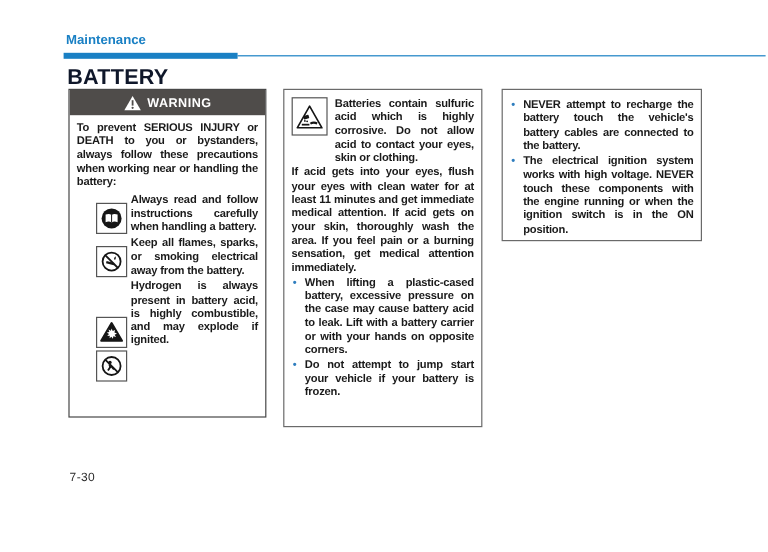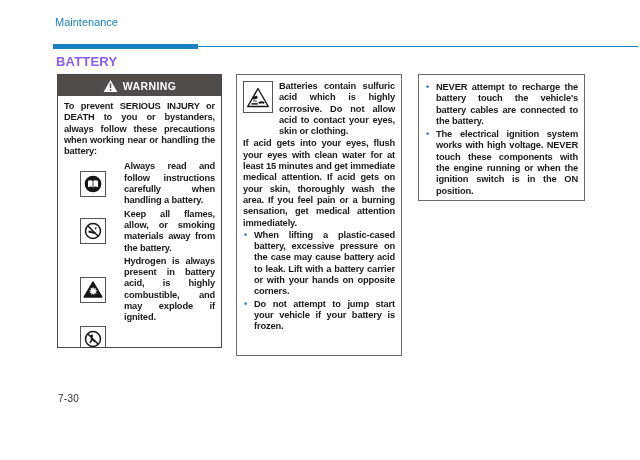--- a/index.html
+++ b/index.html
@@ -1,42 +1,42 @@
 <!DOCTYPE html>
 <html><head>
 <meta charset="utf-8">
 <style>
   * { margin:0; padding:0; box-sizing:border-box; }
   html,body { width:640px; height:460px; background:#ffffff; overflow:hidden; }
   body { position:relative; font-family:"Liberation Sans", sans-serif; color:#1a1a1a; }
 
   
-  .section-label { position:absolute; left:55px; top:16px; font-size:11px; color:#1a80c4; }
+  .section-label { position:absolute; left:55px; top:28px; font-size:11px; color:#1a80c4;font-weight:bold; }
   .rule-thick { position:absolute; left:53px; top:44px; width:145px; height:5px; background:#1a80c4; }
   .rule-thin  { position:absolute; left:198px; top:46px; width:440px; height:1px; background:#1a80c4; }
-  .page-title { position:absolute; left:56px; top:54px; font-size:13px; font-weight:bold; color:#8b5cf6; letter-spacing:.2px; }
+  .page-title { position:absolute; left:56px; top:54px; font-size:18px; font-weight:bold; color:#0f172a; letter-spacing:.2px; }
 
   
   .bt { font-size:9.3px; line-height:11.3px; font-weight:bold; letter-spacing:-0.15px; text-align:justify; }
 
   
   .box { position:absolute; top:74px; background:#fff; border:1px solid #5a5a5a; overflow:hidden; }
   .box-warning { left:57px; width:165px; height:274px; border-color:#474747; }
   .box-acid    { left:236px; width:166px; height:282px; border-color:#6a6a6a; }
   .box-never   { left:418px; width:167px; height:127px; border-color:#6a6a6a; }
 
   
   .warn-head { height:21px; background:#4f4c4a; display:flex; align-items:center; justify-content:center; gap:5px; }
   .warn-head .w-label { color:#ffffff; font-size:10.5px; font-weight:bold; letter-spacing:.4px; }
   .warn-head svg { display:block; }
 
   .warn-body { padding:5px 6px 0 6px; }
   .warn-intro { margin-bottom:4px; }
 
-  .witem { display:flex; gap:18px; margin-bottom:2px; align-items:center;padding-left:16px; }
+  .witem { display:flex; gap:3px; margin-bottom:2px; align-items:flex-end;padding-left:16px; }
   .icon-cell { flex:0 0 26px; width:26px; height:26px; border:1px solid #555; background:#fff;
                display:flex; align-items:center; justify-content:center; }
   .icon-cell svg { display:block; }
   .witem .wtext { flex:1; }
 
   
   .acid-inner { padding:6px 6px 0 6px; }
   .acid-lead { display:flex; gap:6px; margin-bottom:1px; }
   .acid-icon-cell { flex:0 0 30px; width:30px; height:32px; border:1px solid #555;
                     display:flex; align-items:center; justify-content:center; }
@@ -87,21 +87,21 @@
 
     <div class="witem">
       <span class="icon-cell">
         <svg width="20" height="20" viewBox="0 0 24 24">
           <circle cx="12" cy="12" r="9" fill="none" stroke="#161616" stroke-width="1.8"></circle>
           <rect x="6.6" y="12.4" width="8" height="2.3" fill="#161616" transform="rotate(14 10.6 13.5)"></rect>
           <path d="M15.8 9.6c1-1.2.3-2.2-.3-2.9.2 1-1.5 1.4-.9 2.9.3.9 1.2.7 1.2 0z" fill="#161616"></path>
           <line x1="5.6" y1="5.6" x2="18.4" y2="18.4" stroke="#161616" stroke-width="1.8"></line>
         </svg>
       </span>
-      <div class="bt wtext">Keep all flames, allow, or smoking materials away from the battery.</div>
+      <div class="bt wtext">Keep all flames, sparks, or smoking electrical away from the battery.</div>
     </div>
 
     <div class="witem">
       <span class="icon-cell">
         <svg width="20" height="20" viewBox="0 0 24 24">
           <path d="M12 2.6 22.4 20.4H1.6Z" fill="#161616" stroke="#161616" stroke-width="2" stroke-linejoin="round"></path>
           <path d="M12 8.2l1.1 2.4 2.4-.9-.7 2.4 2.6.9-2.4 1.3 1.5 2.2-2.8-.6-.4 2.4-1.5-2-1.8 1.6.2-2.6-2.6.4 1.8-2-2.2-1.5 2.6-.6-.9-2.4 2.4 1.1z" fill="#ffffff"></path>
         </svg>
       </span>
       <div class="bt wtext">Hydrogen is always present in battery acid, is highly combustible, and may explode if ignited.</div>
@@ -130,21 +130,21 @@
             <rect x="8" y="11.4" width="5.4" height="3.4" rx="0.6" transform="rotate(-16 10.7 13.1)"></rect>
             <circle cx="9.4" cy="16.8" r="0.9"></circle>
             <circle cx="11.6" cy="17.2" r="0.9"></circle>
             <path d="M14.2 18.6c2.6-1.6 5.2-1.6 7.6-.2l-.9 2c-2-1.1-3.9-1-5.6-.1z"></path>
             <rect x="6.4" y="19.6" width="7.4" height="1.7"></rect>
           </g>
         </svg>
       </span>
       <div class="bt lead-text">Batteries contain sulfuric acid which is highly corrosive. Do not allow acid to contact your eyes, skin or clothing.</div>
     </div>
-    <div class="bt">If acid gets into your eyes, flush your eyes with clean water for at least 15 minutes and get immediate medical attention. If acid gets on your skin, thoroughly wash the area. If you feel pain or a burning sensation, get medical attention immediately.</div>
+    <div class="bt">If acid gets into your eyes, flush your eyes with clean water for at least 11 minutes and get immediate medical attention. If acid gets on your skin, thoroughly wash the area. If you feel pain or a burning sensation, get medical attention immediately.</div>
     <div class="bullet">
       <span class="bm bt">•</span>
       <div class="bt">When lifting a plastic-cased battery, excessive pressure on the case may cause battery acid to leak. Lift with a battery carrier or with your hands on opposite corners.</div>
     </div>
     <div class="bullet">
       <span class="bm bt">•</span>
       <div class="bt">Do not attempt to jump start your vehicle if your battery is frozen.</div>
     </div>
   </div>
 </div>

